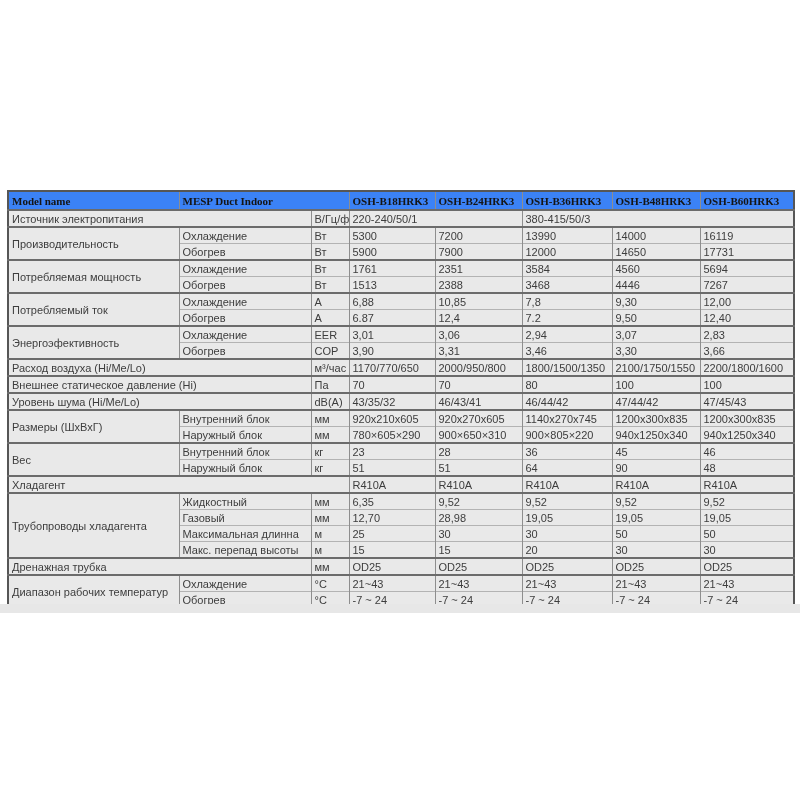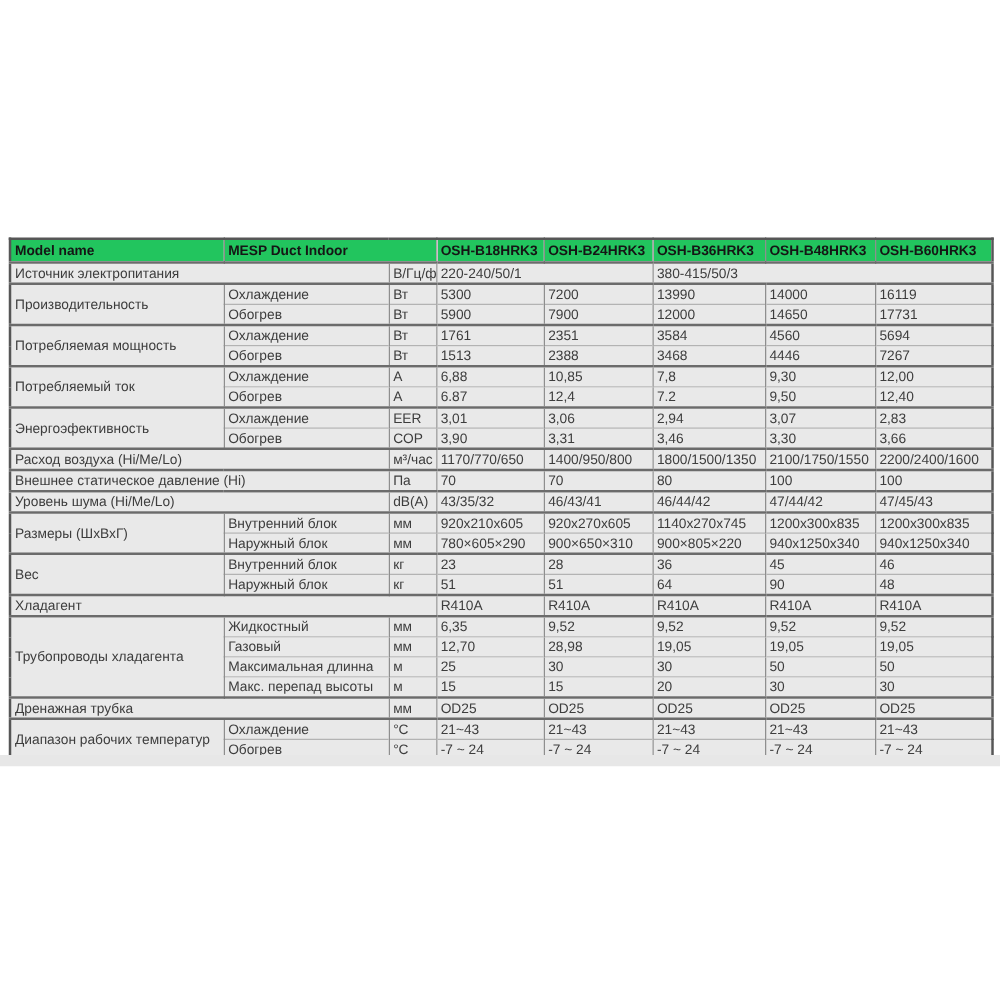--- a/index.html
+++ b/index.html
@@ -44,25 +44,26 @@
     border-right: 1px solid #8e8e8e;
     border-top: 1px solid #b3b3b3;
     height: 15px;
     padding: 0 3px;
     overflow: hidden;
     white-space: nowrap;
     text-align: left;
     vertical-align: middle;
   }
   table.spec tr.hdr td {
-    background: #22c55e;
+    background: #3b82f6;
     color: #151515;
     font-weight: bold;
     height: 17px;
     border-top: none;
+    font-family: Liberation Serif, serif;
   }
   table.spec tr.g td {
     border-top: 2px solid #6b6b6b;
   }
 </style>
 </head>
 <body>
 
 <div class="stage">
   <div class="table-wrap">
@@ -173,24 +174,24 @@
             <td>3,31</td>
             <td>3,46</td>
             <td>3,30</td>
             <td>3,66</td>
           </tr>
 
         <tr class="g">
           <td colspan="2">Расход воздуха (Hi/Me/Lo)</td>
           <td>м³/час</td>
         <td>1170/770/650</td>
-            <td>1400/950/800</td>
+            <td>2000/950/800</td>
             <td>1800/1500/1350</td>
             <td>2100/1750/1550</td>
-            <td>2200/2400/1600</td>
+            <td>2200/1800/1600</td>
           </tr>
 
         <tr class="g">
           <td colspan="2">Внешнее статическое давление (Hi)</td>
           <td>Па</td>
         <td>70</td>
             <td>70</td>
             <td>80</td>
             <td>100</td>
             <td>100</td>

